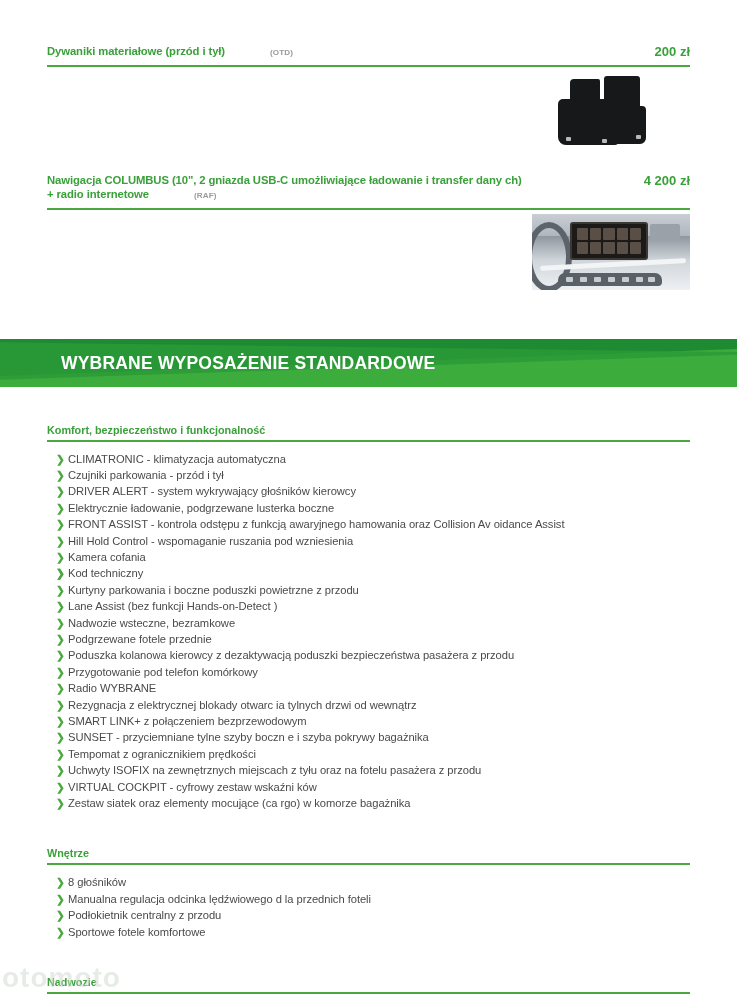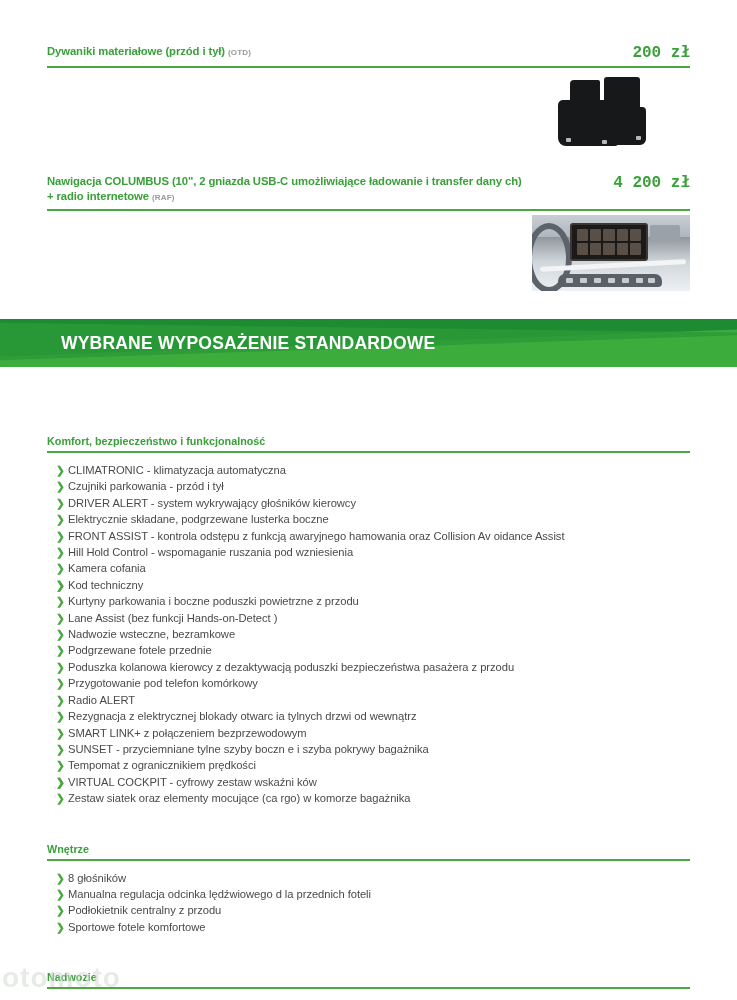--- a/index.html
+++ b/index.html
@@ -37,28 +37,28 @@
     color: #3aa03a;
     line-height: 14.5px;
     letter-spacing: -0.1px;
     max-width: 540px;
   }
   .option-code {
     font-size: 8.1px;
     font-weight: bold;
     color: #9a9a9a;
     letter-spacing: 0.1px;
+    margin-left: 42px;
   }
   .option-price {
-    font-size: 16px;
+    font-size: 13px;
     font-weight: bold;
     color: #3aa03a;
     white-space: nowrap;
     padding-left: 12px;
-    font-family: Liberation Mono, monospace;
   }
   .option-rule {
     height: 2px;
     background: #4aa83f;
     width: 100%;
   }
   .option-media {
     height: 106px;
     position: relative;
   }
@@ -173,21 +173,21 @@
     position: absolute;
     top: 4px;
     width: 7px; height: 5px;
     background: #c8ccd0;
     border-radius: 1px;
   }
 
   
   .banner {
     position: relative;
-    margin-top: 22px;
+    margin-top: 43px;
     height: 48px;
     background: #3cad3c;
     overflow: hidden;
   }
   .banner-wedge {
     position: absolute;
     left: 0; top: 0;
     width: 100%; height: 100%;
     background: #1e8b32;
     clip-path: polygon(0 0, 100% 0, 100% 22%, 0 78%);
@@ -213,21 +213,21 @@
   }
 
   
   .std {
     padding: 0 47px;
     box-sizing: border-box;
   }
   .std-section {
     padding-top: 36px;
   }
-  .std-section.first { padding-top: 37px; margin-top: 31px; }
+  .std-section.first { padding-top: 37px; }
   .sec-title {
     font-size: 10.8px;
     font-weight: bold;
     color: #3aa03a;
     padding-bottom: 4px;
   }
   .sec-rule {
     height: 2px;
     background: #4aa83f;
     width: 100%;
@@ -350,38 +350,38 @@
 
 <div class="std">
 
   <div class="std-section first">
     <div class="sec-title">Komfort, bezpieczeństwo i funkcjonalność</div>
     <div class="sec-rule"></div>
     <ul class="sec-list" id="list-0">
         <li><span class="chev">❯</span><span>CLIMATRONIC - klimatyzacja automatyczna</span></li>
         <li><span class="chev">❯</span><span>Czujniki parkowania - przód i tył</span></li>
         <li><span class="chev">❯</span><span>DRIVER ALERT - system wykrywający głośników kierowcy</span></li>
-        <li><span class="chev">❯</span><span>Elektrycznie składane, podgrzewane lusterka boczne</span></li>
+        <li><span class="chev">❯</span><span>Elektrycznie ładowanie, podgrzewane lusterka boczne</span></li>
         <li><span class="chev">❯</span><span>FRONT ASSIST - kontrola odstępu z funkcją awaryjnego hamowania oraz Collision Av oidance Assist</span></li>
         <li><span class="chev">❯</span><span>Hill Hold Control - wspomaganie ruszania pod wzniesienia</span></li>
         <li><span class="chev">❯</span><span>Kamera cofania</span></li>
         <li><span class="chev">❯</span></li>
         <li><span class="chev">❯</span><span>Kod techniczny</span></li>
         <li><span class="chev">❯</span><span>Kurtyny parkowania i boczne poduszki powietrzne z przodu</span></li>
         <li><span class="chev">❯</span><span>Lane Assist (bez funkcji Hands-on-Detect )</span></li>
         <li><span class="chev">❯</span><span>Nadwozie wsteczne, bezramkowe</span></li>
         <li><span class="chev">❯</span><span>Podgrzewane fotele przednie</span></li>
         <li><span class="chev">❯</span><span>Poduszka kolanowa kierowcy z dezaktywacją poduszki bezpieczeństwa pasażera z przodu</span></li>
         <li><span class="chev">❯</span><span>Przygotowanie pod telefon komórkowy</span></li>
-        <li><span class="chev">❯</span><span>Radio ALERT</span></li>
+        <li><span class="chev">❯</span><span>Radio WYBRANE</span></li>
         <li><span class="chev">❯</span><span>Rezygnacja z elektrycznej blokady otwarc ia tylnych drzwi od wewnątrz</span></li>
         <li><span class="chev">❯</span><span>SMART LINK+ z połączeniem bezprzewodowym</span></li>
         <li><span class="chev">❯</span><span>SUNSET - przyciemniane tylne szyby boczn e i szyba pokrywy bagażnika</span></li>
         <li><span class="chev">❯</span><span>Tempomat z ogranicznikiem prędkości</span></li>
-        <li><span class="chev">❯</span></li>
+        <li><span class="chev">❯</span><span>Uchwyty ISOFIX na zewnętrznych miejscach z tyłu oraz na fotelu pasażera z przodu</span></li>
         <li><span class="chev">❯</span><span>VIRTUAL COCKPIT - cyfrowy zestaw wskaźni ków</span></li>
         <li><span class="chev">❯</span><span>Zestaw siatek oraz elementy mocujące (ca rgo) w komorze bagażnika</span></li>
       </ul>
   </div>
 
   <div class="std-section">
     <div class="sec-title">Wnętrze</div>
     <div class="sec-rule"></div>
     <ul class="sec-list" id="list-1">
         <li><span class="chev">❯</span><span>8 głośników</span></li>

